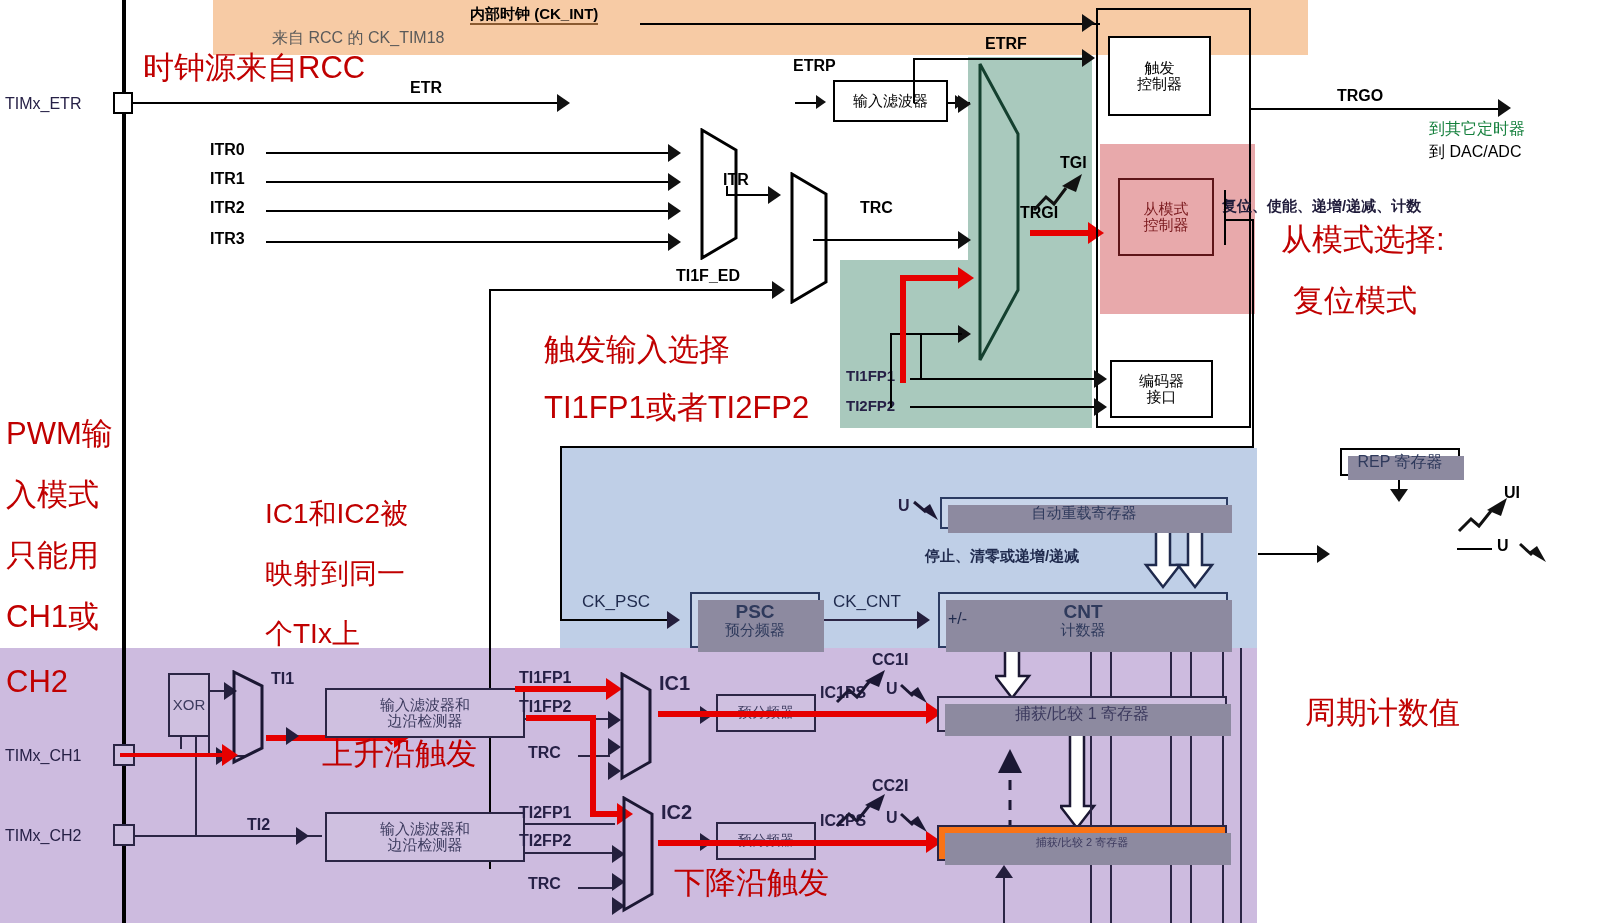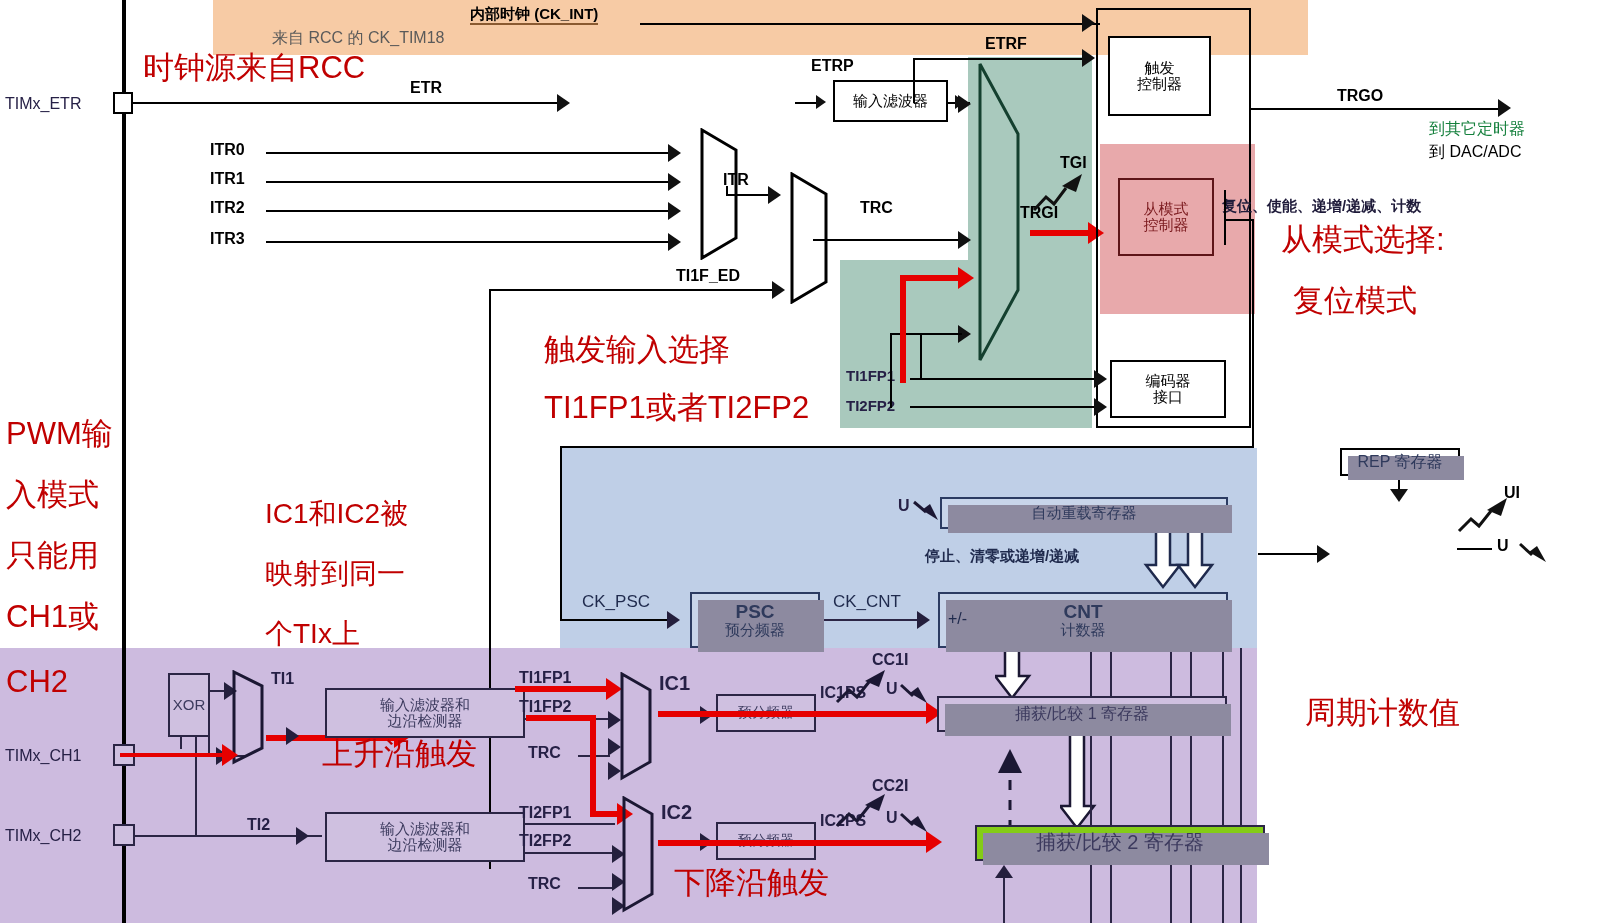--- a/index.html
+++ b/index.html
@@ -97,21 +97,21 @@
 
   <div class="bus" style="left:122px; top:0px; height:923px;"></div>
 
   <div class="lbl pin" style="left:5px; top:96px;">TIMx_ETR</div>
   <div class="box" style="left:113px; top:92px; width:20px; height:22px;"></div>
 
   <div class="h" style="left:133px; top:102px; width:425px;"></div>
   <div class="ar ar-r" style="left:557px; top:94px;"></div>
   <div class="lbl sig" style="left:410px; top:80px;">ETR</div>
 
-  <div class="lbl sig" style="left:793px; top:58px;margin-left:18px;">ETRP</div>
+  <div class="lbl sig" style="left:793px; top:58px;">ETRP</div>
   <div class="h" style="left:795px; top:102px; width:22px;"></div>
   <div class="ar ar-r sm" style="left:816px; top:95px;"></div>
 
   <div class="box cn" style="left:833px; top:80px; width:115px; height:42px;">
     <span>输入滤波器</span>
   </div>
 
   <div class="h" style="left:948px; top:102px; width:22px;"></div>
   <div class="ar ar-r sm" style="left:955px; top:95px;"></div>
   <div class="v" style="left:913px; top:58px; height:45px;"></div>
@@ -179,21 +179,21 @@
   <div class="box cn" style="left:1108px; top:36px; width:103px; height:80px;">
     <span>触发</span>
     <span>控制器</span>
   </div>
 
   <div class="box cn pink-fill" style="left:1118px; top:178px; width:96px; height:78px;">
     <span>从模式</span>
     <span>控制器</span>
   </div>
 
-  <div class="box cn" style="left:1110px; top:360px; width:116px; height:58px;">
+  <div class="box cn" style="left:1110px; top:360px; width:103px; height:58px;">
     <span>编码器</span>
     <span>接口</span>
   </div>
 
   <div class="h" style="left:1251px; top:108px; width:250px;"></div>
   <div class="ar ar-r" style="left:1498px; top:99px;"></div>
   <div class="lbl sig" style="left:1337px; top:88px;">TRGO</div>
   <div class="lbl cnlab" style="left:1429px; top:121px; color:#15803d; font-size:16px;">到其它定时器</div>
   <div class="lbl cnlab" style="left:1429px; top:144px; color:#000; font-size:16px;">到 DAC/ADC</div>
 
@@ -395,21 +395,21 @@
   <div class="lbl sig navy" style="left:886px; top:810px;">U</div>
   <svg class="squig" style="left:899px; top:810px;" width="32" height="26" viewBox="0 0 32 26">
     <path d="M2,4 L14,15" fill="none" stroke="#1b1733" stroke-width="3"></path>
     <polygon points="28,22 11,12 19,6" fill="#1b1733"></polygon>
   </svg>
 
   <div class="box navy shadowed cn" style="left:937px; top:696px; width:290px; height:36px; background:#cfc0e0; z-index:2; font-size:16px;">
     <span>捕获/比较 1 寄存器</span>
   </div>
 
-  <div class="box navy shadowed cn" style="left:975px; top:825px; width:290px; height:36px; background:#84cc16; z-index:2; font-size:20px;">
+  <div class="box navy shadowed cn" style="left:937px; top:825px; width:290px; height:36px; background:#f97316; z-index:2; font-size:11px;">
     <span>捕获/比较 2 寄存器</span>
   </div>
 
   <svg style="position:absolute; left:995px; top:648px;" width="40" height="52" viewBox="0 0 40 52">
     <polygon points="10,0 24,0 24,28 34,28 17,50 0,28 10,28" fill="#ffffff" stroke="#1b1733" stroke-width="2.5"></polygon>
   </svg>
   <svg style="position:absolute; left:1060px; top:732px;" width="40" height="98" viewBox="0 0 40 98">
     <polygon points="10,0 24,0 24,74 34,74 17,96 0,74 10,74" fill="#ffffff" stroke="#1b1733" stroke-width="2.5"></polygon>
   </svg>
 

